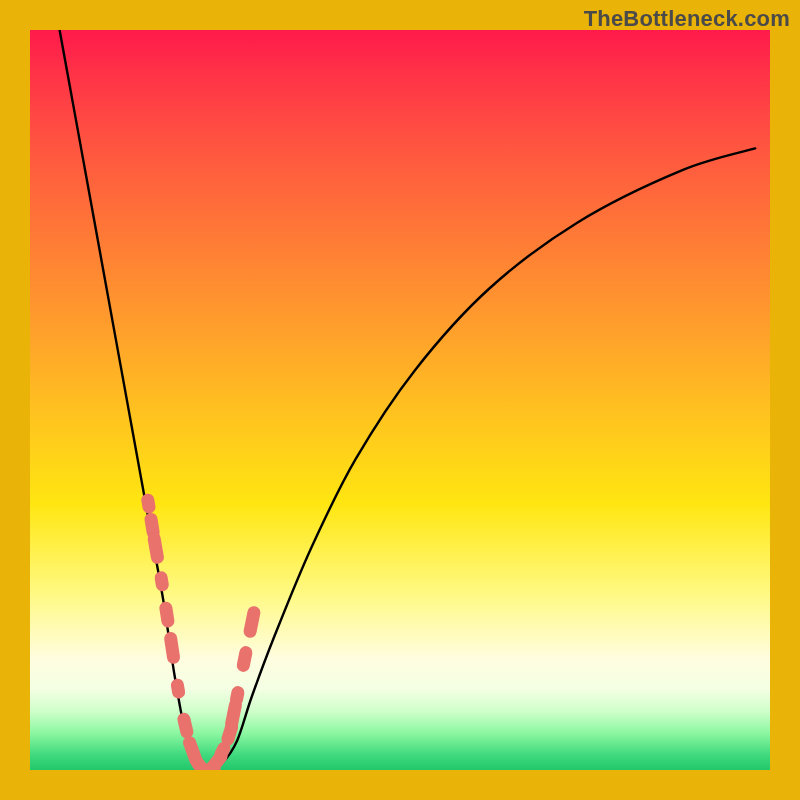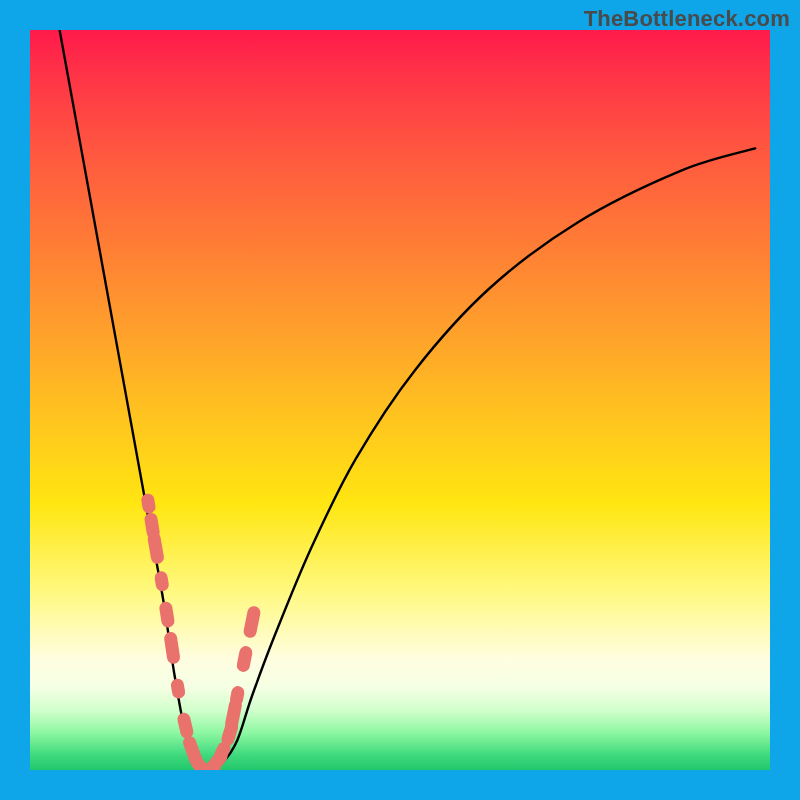--- a/index.html
+++ b/index.html
@@ -5,21 +5,21 @@
   html, body {
     margin: 0;
     padding: 0;
     width: 800px;
     height: 800px;
     overflow: hidden;
   }
   .frame {
     width: 800px;
     height: 800px;
-    background: #0ea5e9;
+    background: #eab308;
     position: relative;
   }
   .plot-area {
     position: absolute;
     left: 30px;
     top: 30px;
     width: 740px;
     height: 740px;
     background: linear-gradient(
       to bottom,

